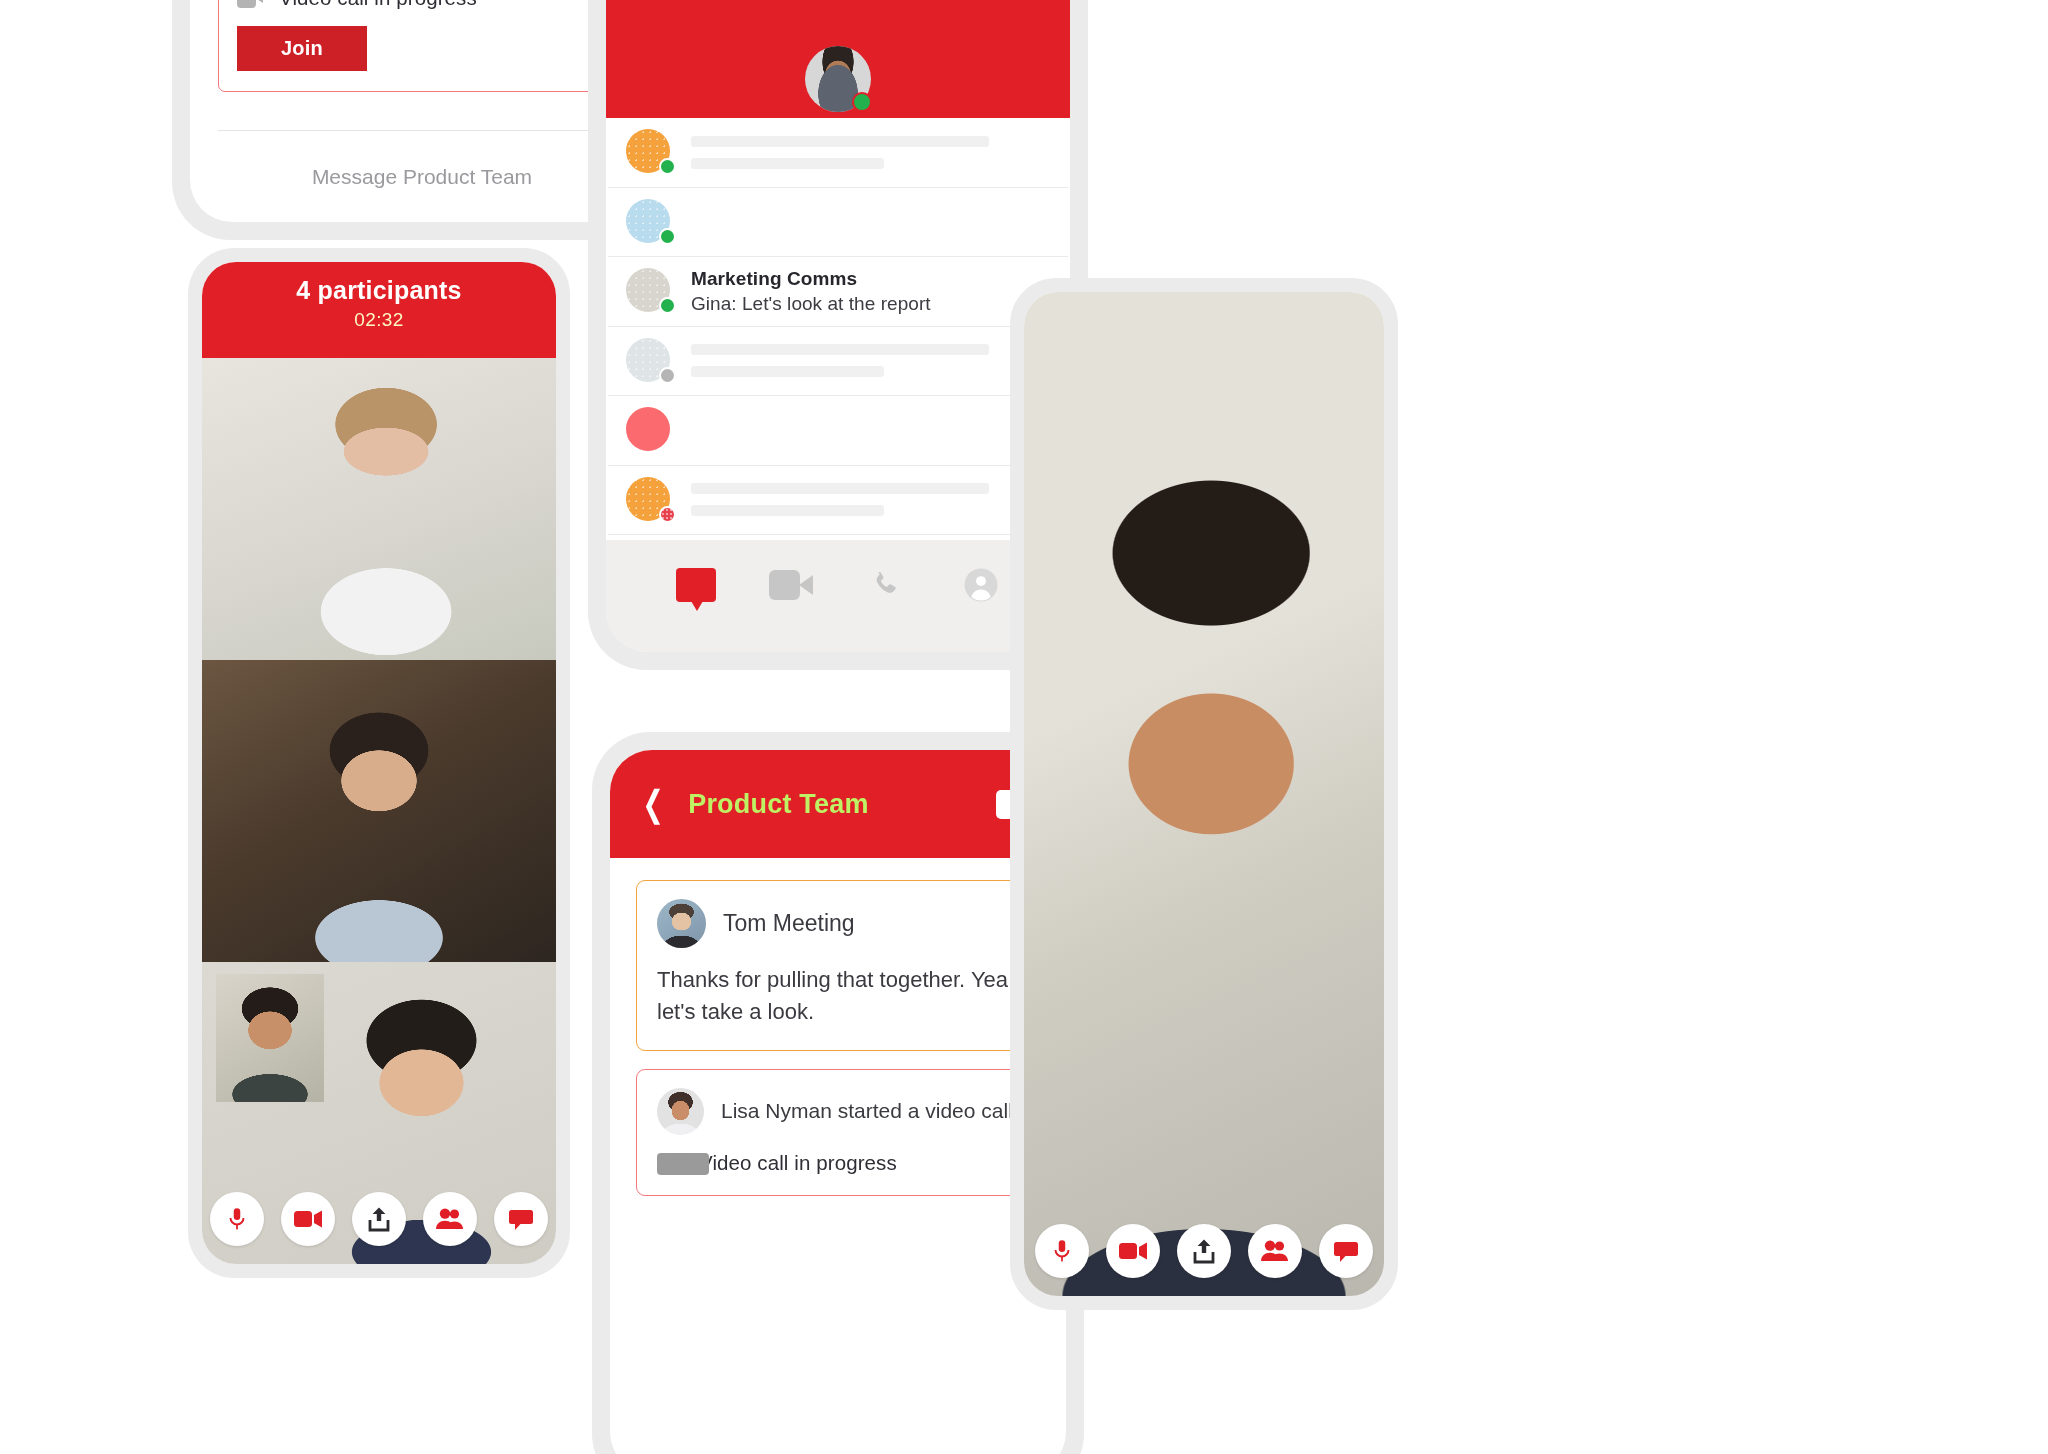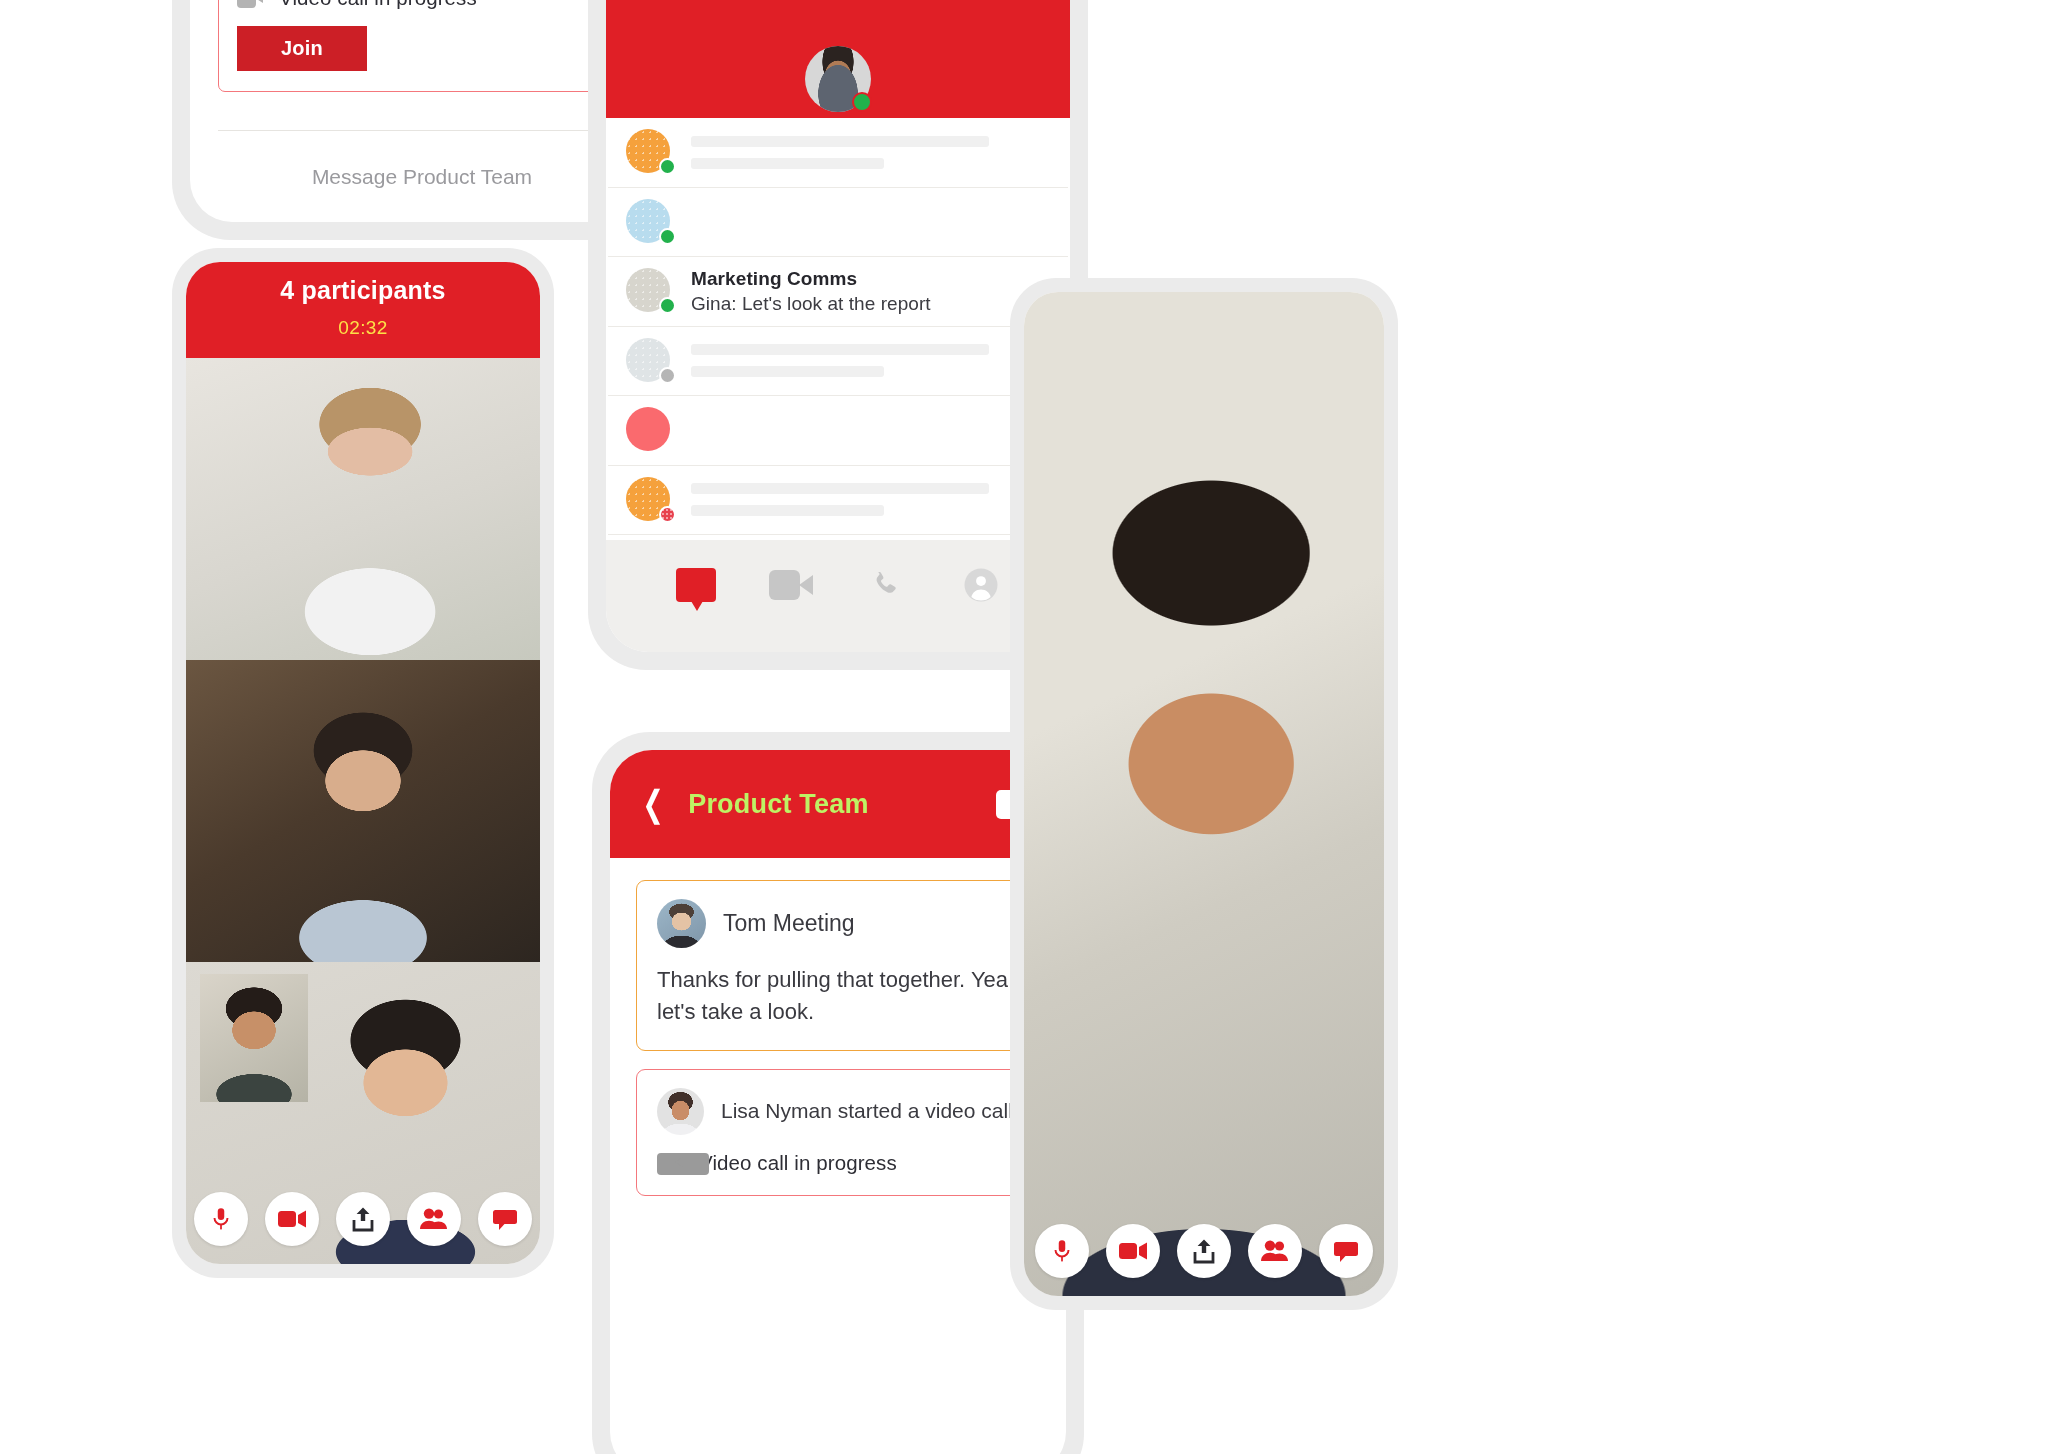--- a/index.html
+++ b/index.html
@@ -119,25 +119,25 @@
   .tabbtn { width:46px;height:46px; display:flex;align-items:center;justify-content:center; cursor:pointer;}
   .bubble-ic { position:relative; width:40px;height:34px;background:#e01f26;border-radius:4px;}
   .bubble-ic:after{content:"";position:absolute;left:15px;bottom:-9px;width:0;height:0;
     border-left:6px solid transparent;border-right:6px solid transparent;border-top:10px solid #e01f26;}
   .vid-ic { position:relative;width:44px;height:30px;}
   .vid-ic .b{position:absolute;left:0;top:0;width:31px;height:30px;background:#c6c6c6;border-radius:6px;}
   .vid-ic .t{position:absolute;right:0;top:5px;width:0;height:0;border-top:10px solid transparent;
     border-bottom:10px solid transparent;border-right:14px solid #c6c6c6;}
 
   
-  #phoneC { left:172px; top:248px; width:382px; height:1030px; border-radius:46px; padding:14px;}
+  #phoneC { left:188px; top:248px; width:382px; height:1030px; border-radius:46px; padding:14px;}
   #phoneC .screen { border-radius:34px; display:flex; flex-direction:column;}
   #phoneC .callhdr { background:#e01f26; height:96px; padding-top:14px; text-align:center; flex:0 0 auto;}
   #phoneC .callhdr .t1 { font-size:25px; font-weight:700; color:#fff; letter-spacing:.2px;}
-  #phoneC .callhdr .t2 { font-size:19px; color:#fde047; margin-top:12px; letter-spacing:.4px;}
+  #phoneC .callhdr .t2 { font-size:19px; color:#fef9c3; margin-top:4px; letter-spacing:.4px;}
   .tiles { flex:1; position:relative; overflow:hidden; }
   .tile { width:100%; height:33.333%; position:relative; overflow:hidden;}
   .tile.t1 { background:
       radial-gradient(ellipse 60px 34px at 52% 31%, #e3bda4 0 70%, rgba(0,0,0,0) 71%),
       radial-gradient(ellipse 72px 52px at 52% 22%, #b89468 0 70%, rgba(0,0,0,0) 71%),
       radial-gradient(ellipse 90px 60px at 52% 84%, #f2f2f2 0 72%, rgba(0,0,0,0) 73%),
       linear-gradient(160deg,#e8e5df,#d8d6cf 55%,#c7c9be);}
   .tile.t2 { background:
       radial-gradient(ellipse 52px 42px at 50% 40%, #d8ad8c 0 72%, rgba(0,0,0,0) 73%),
       radial-gradient(ellipse 70px 54px at 50% 30%, #2a211c 0 70%, rgba(0,0,0,0) 71%),

